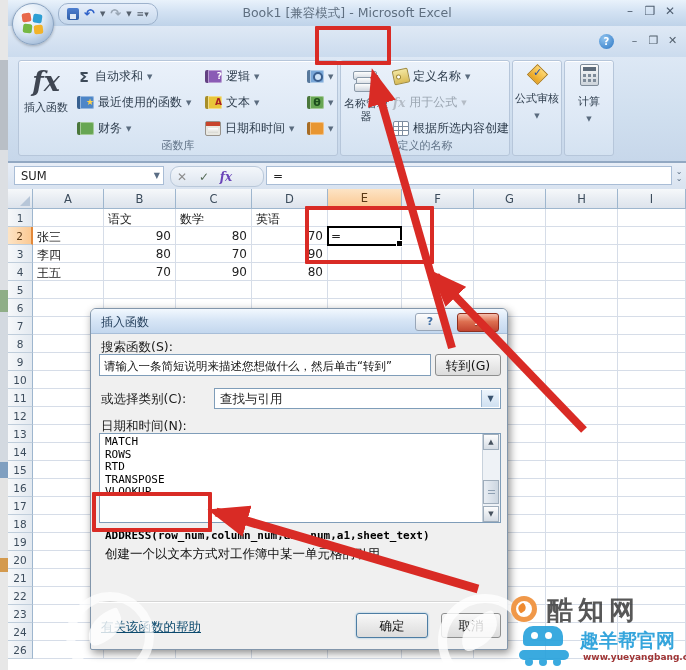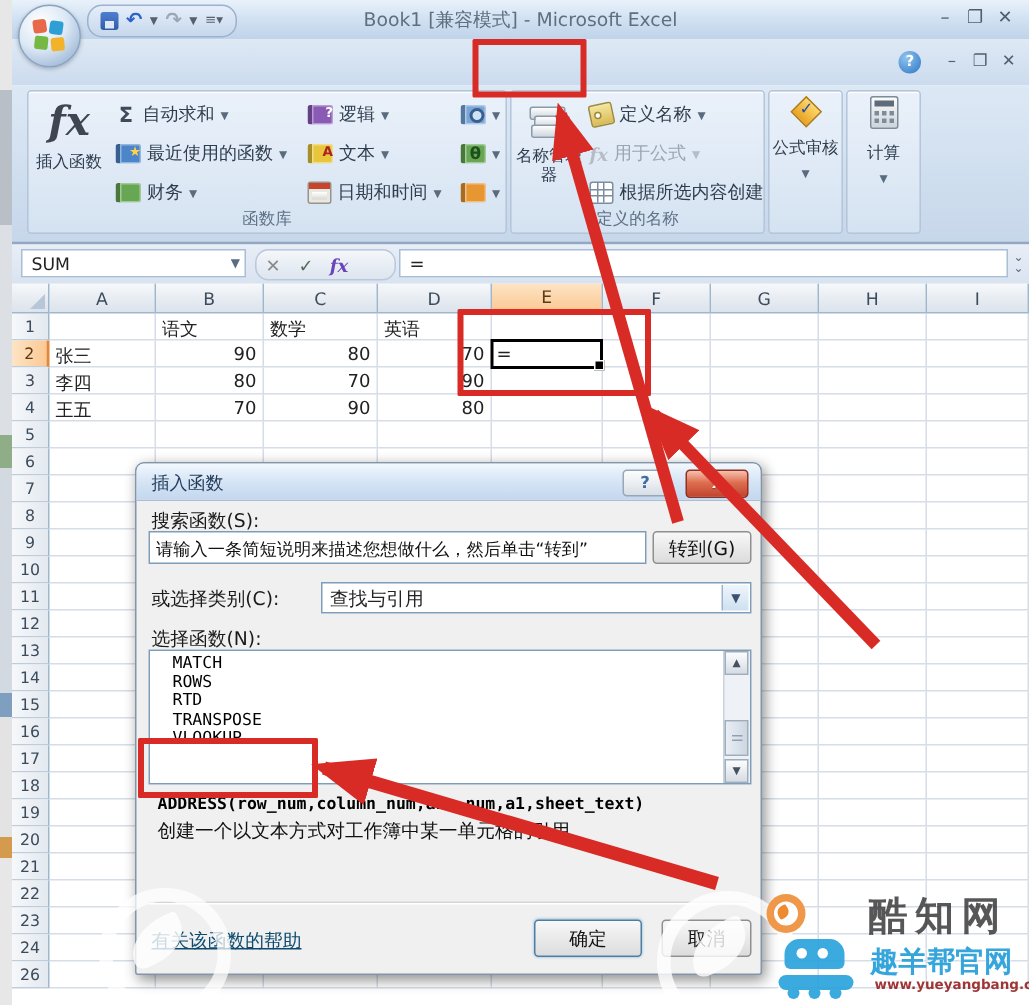--- a/index.html
+++ b/index.html
@@ -160,21 +160,21 @@
   .dlg-desc{position:absolute;left:14px;top:237px;font-size:12.5px;color:#111;}
   .dlg-sep{position:absolute;left:8px;right:8px;top:292px;height:1px;background:#d5d5d5;box-shadow:0 1px 0 #fff;}
   .dlg-link{position:absolute;left:10px;top:310px;font-size:12.5px;color:#0c4a6e;text-decoration:underline;}
   
   .wm{position:absolute;z-index:60;pointer-events:none;}
   .swirl{border-radius:50%;border:9px solid rgba(255,255,255,.72);box-sizing:border-box;}
   .swirl:after{content:"";position:absolute;left:14%;top:18%;width:55%;height:38%;background:rgba(255,255,255,.8);
     border-radius:80% 10% 70% 20%;transform:rotate(-25deg);}
   .kz-logo{width:26px;height:26px;border-radius:50%;border:5px solid rgba(238,138,48,.88);background:rgba(255,255,255,.85);box-sizing:border-box;position:absolute;}
   .kz-logo:after{content:"";position:absolute;left:2px;top:3px;width:8px;height:8px;border-radius:60% 20% 60% 20%;background:#ee8a30;transform:rotate(-30deg);}
-  .kz-text{position:absolute;font-size:26px;font-weight:bold;color:rgba(45,45,45,.8);letter-spacing:5px;white-space:nowrap;margin-left:32px;}
+  .kz-text{position:absolute;font-size:26px;font-weight:bold;color:rgba(45,45,45,.8);letter-spacing:5px;white-space:nowrap;}
   .robot{position:absolute;width:56px;height:46px;opacity:.92;}
   .robot .rhd{position:absolute;left:6px;top:6px;width:40px;height:20px;background:#2aa3dd;border-radius:10px 10px 4px 4px;}
   .robot .rey{position:absolute;top:12px;width:7px;height:7px;border-radius:50%;background:#fff;}
   .robot .e1{left:14px;} .robot .e2{left:28px;}
   .robot .rbd{position:absolute;left:2px;top:30px;width:50px;height:10px;background:#2aa3dd;border-radius:5px;}
   .robot .rw1,.robot .rw2,.robot .rw3{position:absolute;top:38px;width:8px;height:8px;border-radius:50%;background:#2aa3dd;}
   .robot .rw1{left:8px;} .robot .rw2{left:22px;} .robot .rw3{left:36px;}
   .qyb-text{position:absolute;font-size:19px;font-weight:bold;color:rgba(42,160,218,.95);white-space:nowrap;text-shadow:0 0 2px #fff;}
   .qyb-url{position:absolute;font-size:9px;font-weight:bold;color:rgba(154,42,42,.95);white-space:nowrap;}
 </style>
@@ -665,23 +665,23 @@
       <span class="dlg-close">x</span>
     </div>
     <div class="dlg-label" style="left:10px;top:30px;">搜索函数(S):</div>
     <div class="dlg-input"><span>请输入一条简短说明来描述您想做什么，然后单击“转到”</span></div>
     <div class="btn" style="left:344px;top:45px;width:66px;height:22px;padding-top:3px;">转到(G)</div>
     <div class="dlg-label" style="left:10px;top:82px;">或选择类别(C):</div>
     <div class="dlg-combo">
       <span>查找与引用</span>
       <span class="combo-btn">▼</span>
     </div>
-    <div class="dlg-label" style="left:10px;top:109px;">选择函数(N):</div>
+    <div class="dlg-label" style="left:10px;top:109px;">日期和时间(N):</div>
     <div class="dlg-list">
-      <div id="fnlist" style="padding-top:2px;padding-left:10px;">
+      <div id="fnlist" style="padding-top:2px;">
           <div class="fn-item">MATCH</div>
           <div class="fn-item">ROWS</div>
           <div class="fn-item">RTD</div>
           <div class="fn-item">TRANSPOSE</div>
           <div class="fn-item">VLOOKUP</div>
         </div>
       <div class="dlg-scroll">
         <div class="sc-btn" style="top:0;">▲</div>
         <div class="sc-thumb"></div>
         <div class="sc-btn" style="bottom:0;">▼</div>

